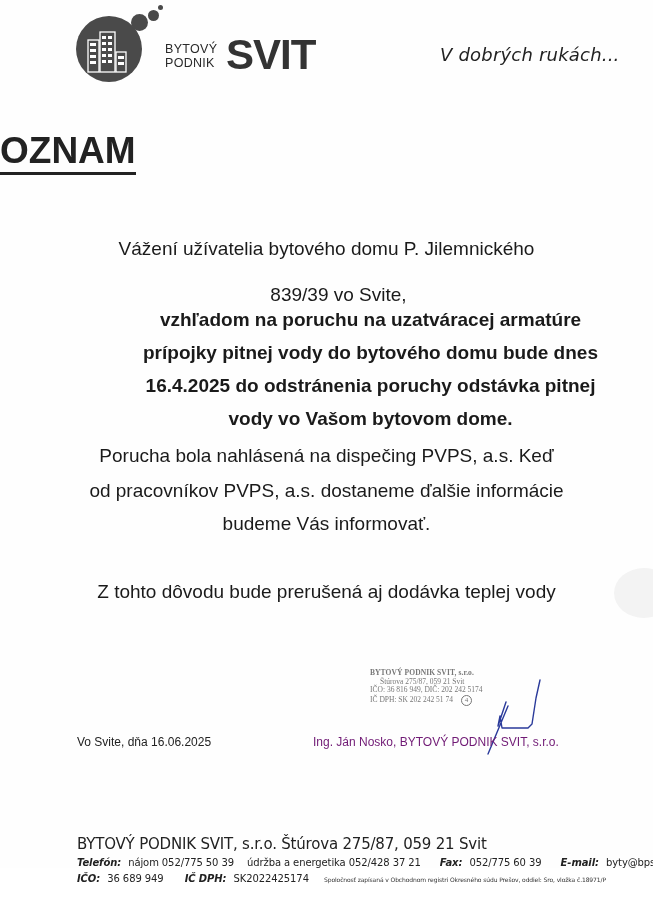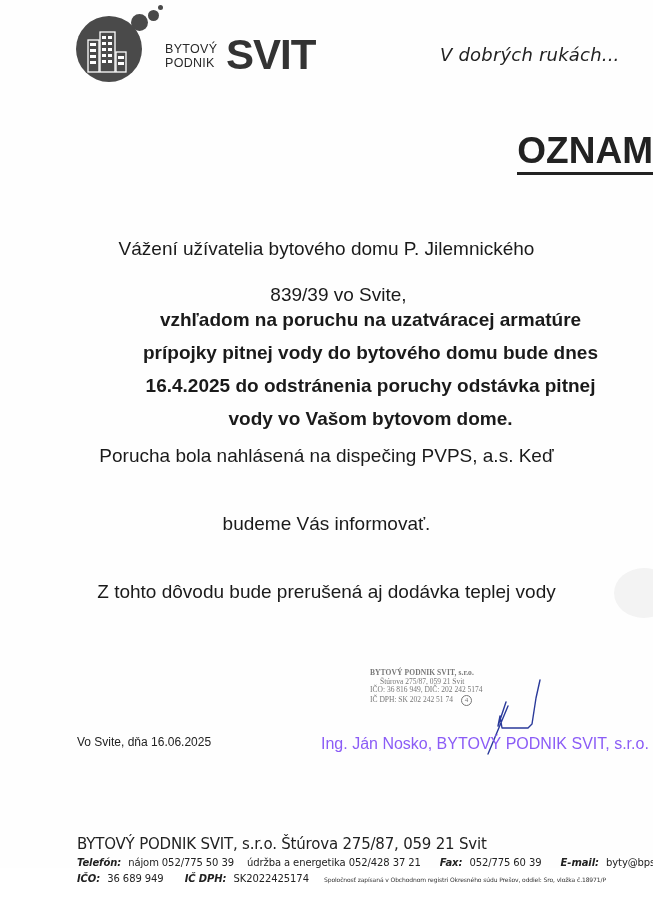--- a/index.html
+++ b/index.html
@@ -16,28 +16,28 @@
     .logo-circle { position: absolute; left: 0; top: 14px; width: 66px; height: 66px; border-radius: 50%; background: #4a4a4a; }
     .logo-bubble1 { position: absolute; left: 55px; top: 12px; width: 17px; height: 17px; border-radius: 50%; background: #4a4a4a; }
     .logo-bubble2 { position: absolute; left: 72px; top: 8px; width: 11px; height: 11px; border-radius: 50%; background: #4a4a4a; }
     .logo-bubble3 { position: absolute; left: 82px; top: 3px; width: 5px; height: 5px; border-radius: 50%; background: #4a4a4a; }
     .logo-bldg { position: absolute; }
     .logo-text-small { position: absolute; left: 89px; top: 40px; font-size: 12.5px; line-height: 14px; color: #2a2a2a; letter-spacing: 0.3px; }
     .logo-text-big { position: absolute; left: 150px; top: 32px; font-size: 42px; font-weight: bold; color: #333; letter-spacing: -1px; line-height: 42px; }
 
     .tagline { position: absolute; left: 440px; top: 44px; font-size: 18px; font-style: italic; color: #222; font-family: "DejaVu Sans", sans-serif; letter-spacing: 0.2px; }
 
-    .title { position: absolute; left: 0; width: 653px; top: 130px; text-align: right; font-size: 37px; font-weight: bold; color: #222; }
+    .title { position: absolute; left: 0; width: 653px; top: 130px; text-align: left; font-size: 37px; font-weight: bold; color: #222; }
     .title span { border-bottom: 3px solid #222; padding-bottom: 1px; }
 
     .body-line { position: absolute; left: 0; width: 653px; text-align: center; font-size: 19px; color: #1a1a1a; white-space: nowrap; }
     .bold { font-weight: bold; margin-left: 44px; }
 
     .date { position: absolute; left: 77px; top: 735px; font-size: 12px; color: #222; }
-    .signer { position: absolute; left: 313px; top: 735px; font-size: 16px; color: #8b5cf6; margin-left: 8px; }
+    .signer { position: absolute; left: 313px; top: 735px; font-size: 12px; color: #701a75; }
 
     .stamp { position: absolute; left: 370px; top: 669px; width: 150px; font-family: "Liberation Serif", serif; color: #777; font-size: 7.5px; line-height: 8.6px; }
     .stamp .l1 { font-weight: bold; letter-spacing: 0.1px; }
     .stamp .l2 { padding-left: 10px; }
     .stamp-num { display: inline-block; width: 11px; height: 11px; border: 1px solid #777; border-radius: 50%; text-align: center; font-size: 7px; line-height: 9px; margin-left: 8px; }
 
     .signature { position: absolute; left: 480px; top: 676px; width: 100px; height: 80px; }
 
     .footer-addr { position: absolute; left: 77px; top: 835px; font-size: 15px; color: #222; font-family: "DejaVu Sans", sans-serif; letter-spacing: -0.2px; }
     .footer-row { position: absolute; left: 77px; font-family: "DejaVu Sans", sans-serif; color: #222; white-space: nowrap; }
@@ -96,20 +96,21 @@
 
   <div class="body-line" style="top:238px;">Vážení užívatelia  bytového domu P. Jilemnického</div>
   <div class="body-line" style="top:284px;margin-left:12px;">839/39 vo Svite,</div>
 
   <div class="body-line bold" style="top:309px;">vzhľadom na poruchu na uzatváracej armatúre</div>
   <div class="body-line bold" style="top:342px;">prípojky pitnej vody do bytového domu bude dnes</div>
   <div class="body-line bold" style="top:375px;">16.4.2025 do odstránenia poruchy odstávka pitnej</div>
   <div class="body-line bold" style="top:408px;">vody vo Vašom bytovom dome.</div>
 
   <div class="body-line" style="top:445px;">Porucha bola nahlásená na dispečing PVPS, a.s. Keď</div>
+  <div class="body-line" style="top:480px;">od pracovníkov PVPS, a.s. dostaneme ďalšie informácie</div>
   <div class="body-line" style="top:513px;">budeme Vás informovať.</div>
 
   <div class="body-line" style="top:581px;">Z tohto dôvodu bude prerušená aj dodávka teplej vody</div>
 
   <div class="stamp">
     <div class="l1">BYTOVÝ PODNIK SVIT, s.r.o.</div>
     <div class="l2">Štúrova 275/87, 059 21 Svit</div>
     <div>IČO: 36 816 949, DIČ: 202 242 5174</div>
     <div><span>IČ DPH: SK 202 242 51 74</span><span class="stamp-num">4</span></div>
   </div>

